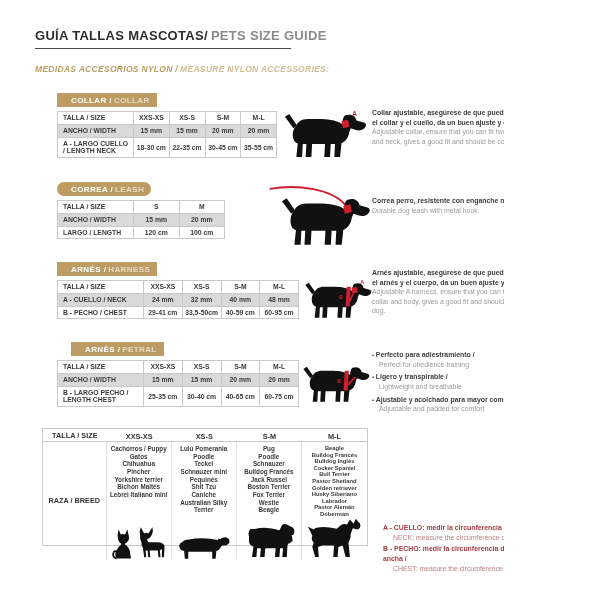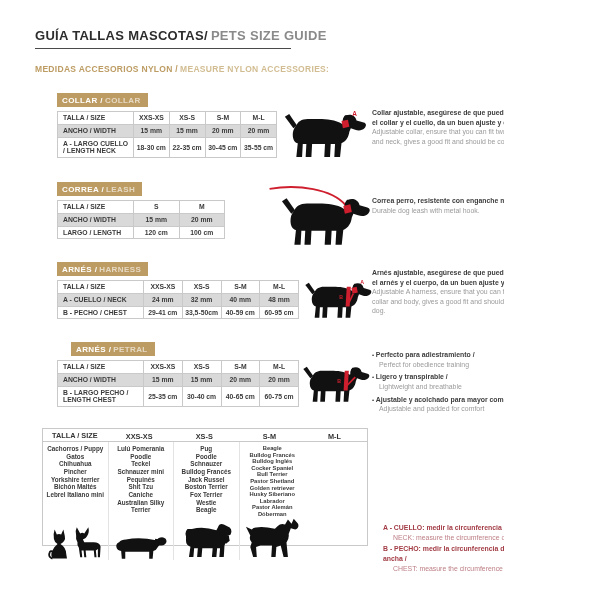--- a/index.html
+++ b/index.html
@@ -3,26 +3,26 @@
 <meta charset="utf-8">
 <style>
   html,body{margin:0;padding:0;background:#fff;}
   #page{position:relative;width:504px;height:600px;background:#ffffff;overflow:hidden;
         font-family:"Liberation Sans",sans-serif;-webkit-font-smoothing:antialiased;}
 
   
   .hdr{position:absolute;left:35px;top:28px;width:256px;border-bottom:1.5px solid #4a4a4a;padding-bottom:5px;
        font-size:13px;font-weight:700;letter-spacing:.3px;color:#2d2d2d;white-space:nowrap;}
   .hdr .en{color:#8a8a8a;font-weight:600;margin-left:3px;}
-  .sub{position:absolute;left:35px;top:64px;font-size:8.5px;font-weight:700;color:#bd9c63;letter-spacing:.3px;}
+  .sub{position:absolute;left:35px;top:64px;font-size:8.5px;font-weight:700;color:#bd9c63;letter-spacing:.3px;font-style:italic;}
   .sub .en{color:#d2bd92;margin-left:2px;}
 
   
   .badge{position:absolute;background:#bd9c63;color:#fff;font-size:8px;font-weight:700;
-         padding:3px 7px 2px 5px;letter-spacing:.4px;white-space:nowrap;}
+         padding:3px 7px 2px 14px;letter-spacing:.4px;white-space:nowrap;}
   .badge .en{color:rgba(255,255,255,.62);margin-left:2px;}
 
   
   table.sizes{position:absolute;border-collapse:collapse;font-size:6.8px;color:#3a3a3a;table-layout:fixed;}
   table.sizes td{border:1px solid #c9c9c9;text-align:center;padding:2px 2px;font-weight:600;line-height:1.15;}
   table.sizes td.rl{text-align:left;font-weight:700;padding-left:5px;}
   table.sizes tr.gray td{background:#d9d9d9;}
 
   
   .note{position:absolute;width:220px;font-size:6.9px;line-height:1.38;}
@@ -124,21 +124,21 @@
       <use href="#dog-shape"></use>
       <path d="M83 16 L92 14 L94 24 L85 26 Z" fill="#cf1f2e"></path>
       <text x="98" y="9" font-size="9" font-weight="bold" fill="#cf1f2e" font-family="Liberation Sans, sans-serif">A</text>
     </svg>
   </div>
   <div class="note" style="left:372px;top:108px;">
     <span class="es">Collar ajustable, asegúrese de que pueda colocar dos dedos entre el collar y el cuello, da un buen ajuste y comodidad a su perro.</span>
     <span class="en">Adjustable collar, ensure that you can fit two fingers between the collar and neck, gives a good fit and should be comfortable for your dog.</span>
   </div>
 
-  <div class="badge" style="left:57px;top:182px;">
+  <div class="badge" style="left:57px;top:182px;border-radius:7px;">
     <span>CORREA /</span><span class="en">LEASH</span>
   </div>
   <table class="sizes" style="left:57px;top:200px;width:168px;">
     <colgroup>
         <col style="width:76px">
         <col>
         <col>
       </colgroup>
     <tbody>
         <tr>
@@ -274,20 +274,23 @@
 
   <div class="breed">
     <div class="breed-hd">
       <div class="bcol c0">TALLA /  SIZE</div>
       <div class="bcol cb">XXS-XS</div>
       <div class="bcol cb">XS-S</div>
       <div class="bcol cb">S-M</div>
       <div class="bcol cb">M-L</div>
     </div>
     <div class="breed-bd">
+      <div class="bcol c0">
+        <div class="rlabel">RAZA / BREED</div>
+      </div>
 
       <div class="bcol cb">
         <div class="blist">
           <div>Cachorros / Puppy</div>
           <div>Gatos</div>
           <div>Chihuahua</div>
           <div>Pincher</div>
           <div>Yorkshire terrier</div>
           <div>Bichón Maltés</div>
           <div>Lebrel Italiano mini</div>

